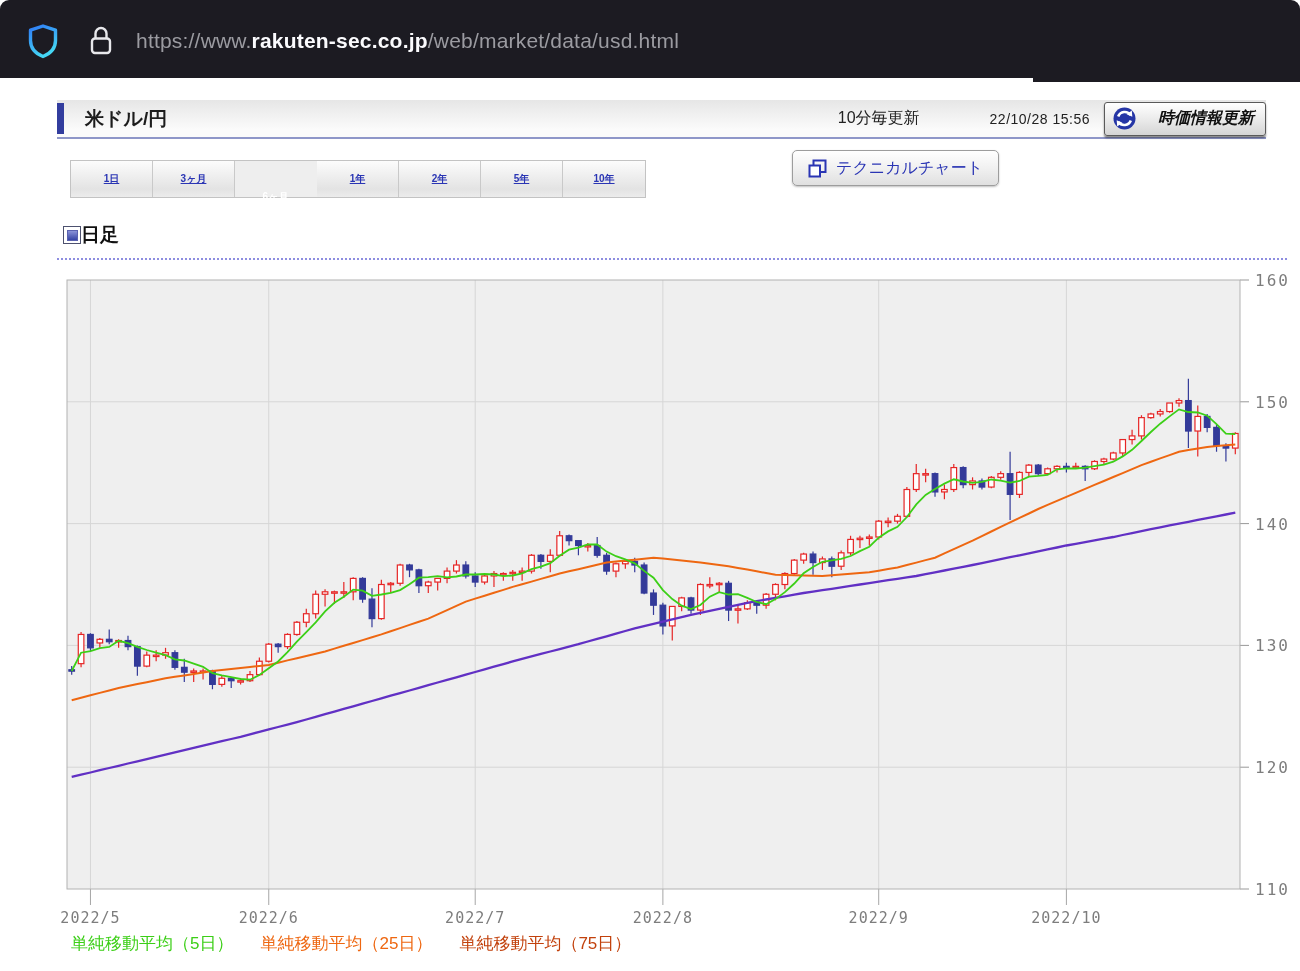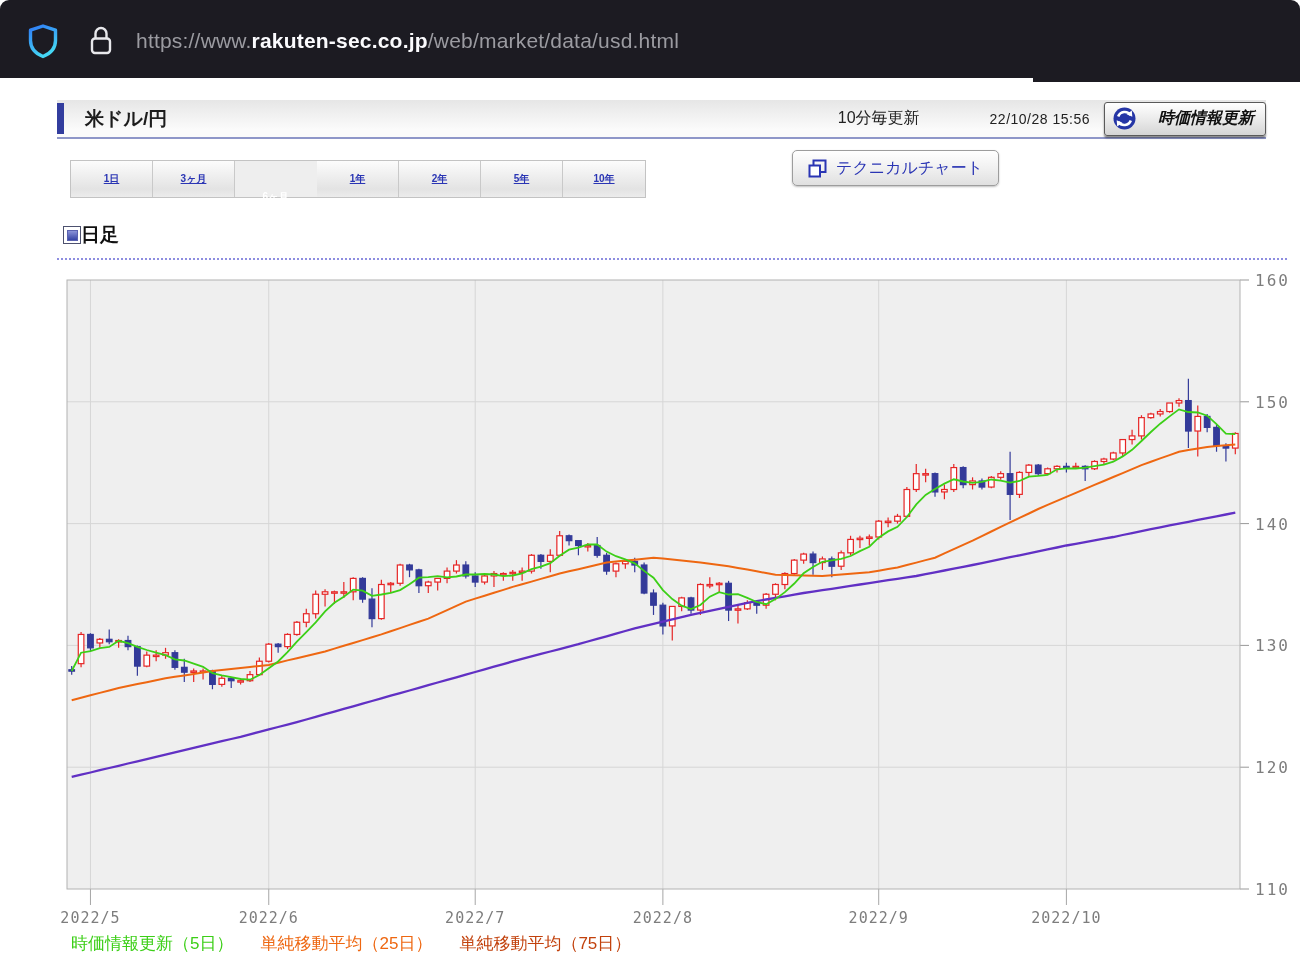--- a/index.html
+++ b/index.html
@@ -426,19 +426,19 @@
           <rect x="1223.124" y="185.6479999999999" width="5.6" height="2.436000000000206" fill="#333a99" stroke="#333a99" stroke-width="1.2"></rect>
           <line x1="1235.308" x2="1235.308" y1="172.25" y2="194.17400000000012" stroke="#e62525" stroke-width="1.2"></line>
           <rect x="1232.508" y="173.46799999999993" width="5.6" height="14.616000000000184" fill="#ffffff" stroke="#e62525" stroke-width="1.2"></rect>
         </g>
         <polyline points="71.7,516.9 81.1,514.7 90.5,512.5 99.8,510.2 109.2,508.0 118.6,505.8 128.0,503.5 137.4,501.3 146.8,499.1 156.1,496.8 165.5,494.6 174.9,492.4 184.3,490.1 193.7,487.9 203.1,485.7 212.5,483.4 221.8,481.2 231.2,479.0 240.6,476.8 250.0,474.3 259.4,471.9 268.8,469.4 278.1,467.0 287.5,464.6 296.9,462.1 306.3,459.5 315.7,456.9 325.1,454.2 334.4,451.6 343.8,448.9 353.2,446.3 362.6,443.7 372.0,441.0 381.4,438.4 390.7,435.7 400.1,433.1 409.5,430.5 418.9,427.8 428.3,425.2 437.7,422.5 447.1,419.9 456.4,417.3 465.8,414.6 475.2,412.0 484.6,409.4 494.0,406.7 503.4,404.1 512.7,401.4 522.1,398.8 531.5,396.4 540.9,393.9 550.3,391.5 559.7,389.1 569.0,386.6 578.4,384.2 587.8,381.5 597.2,378.9 606.6,376.3 616.0,373.6 625.3,371.0 634.7,368.3 644.1,366.1 653.5,363.9 662.9,361.6 672.3,359.4 681.7,357.2 691.0,354.9 700.4,352.9 709.8,350.9 719.2,348.9 728.6,346.8 738.0,344.8 747.3,342.8 756.7,341.1 766.1,339.5 775.5,337.9 784.9,336.3 794.3,334.6 803.6,333.0 813.0,331.6 822.4,330.2 831.8,328.8 841.2,327.3 850.6,325.9 859.9,324.5 869.3,323.1 878.7,321.7 888.1,320.2 897.5,318.8 906.9,317.4 916.3,316.0 925.6,314.1 935.0,312.3 944.4,310.5 953.8,308.7 963.2,306.8 972.6,305.0 981.9,303.1 991.3,301.1 1000.7,299.2 1010.1,297.2 1019.5,295.3 1028.9,293.3 1038.2,291.4 1047.6,289.4 1057.0,287.5 1066.4,285.5 1075.8,283.8 1085.2,282.1 1094.5,280.4 1103.9,278.7 1113.3,277.0 1122.7,275.0 1132.1,273.1 1141.5,271.2 1150.9,269.2 1160.2,267.3 1169.6,265.4 1179.0,263.6 1188.4,261.8 1197.8,259.9 1207.2,258.1 1216.5,256.3 1225.9,254.5 1235.3,252.6" fill="none" stroke="#6130c4" stroke-width="2.3"></polyline>
         <polyline points="71.7,440.2 81.1,437.8 90.5,435.3 99.8,432.9 109.2,430.5 118.6,428.0 128.0,426.1 137.4,424.1 146.8,422.2 156.1,420.2 165.5,418.3 174.9,416.8 184.3,415.4 193.7,413.9 203.1,412.4 212.5,411.0 221.8,410.0 231.2,408.9 240.6,407.9 250.0,406.9 259.4,405.9 268.8,404.9 278.1,402.7 287.5,400.4 296.9,398.2 306.3,396.0 315.7,393.7 325.1,391.5 334.4,388.6 343.8,385.8 353.2,383.0 362.6,380.1 372.0,377.3 381.4,374.4 390.7,371.3 400.1,368.1 409.5,364.9 418.9,361.8 428.3,358.6 437.7,354.3 447.1,350.1 456.4,345.8 465.8,341.6 475.2,338.6 484.6,335.7 494.0,332.8 503.4,329.9 512.7,326.9 522.1,324.3 531.5,321.6 540.9,318.9 550.3,316.2 559.7,313.5 569.0,311.3 578.4,309.2 587.8,307.0 597.2,304.8 606.6,302.6 616.0,301.6 625.3,300.6 634.7,299.7 644.1,298.7 653.5,297.7 662.9,298.6 672.3,299.5 681.7,300.4 691.0,301.4 700.4,302.6 709.8,303.8 719.2,305.0 728.6,306.2 738.0,307.9 747.3,309.6 756.7,311.3 766.1,313.1 775.5,314.8 784.9,315.0 794.3,315.2 803.6,315.5 813.0,315.7 822.4,316.0 831.8,315.2 841.2,314.5 850.6,313.8 859.9,313.1 869.3,312.3 878.7,310.7 888.1,309.1 897.5,307.4 906.9,305.0 916.3,302.6 925.6,300.1 935.0,297.7 944.4,293.4 953.8,289.2 963.2,284.9 972.6,280.7 981.9,276.1 991.3,271.5 1000.7,266.9 1010.1,262.4 1019.5,257.9 1028.9,253.5 1038.2,249.0 1047.6,244.9 1057.0,240.9 1066.4,236.8 1075.8,232.8 1085.2,228.9 1094.5,224.9 1103.9,221.0 1113.3,217.0 1122.7,213.1 1132.1,209.1 1141.5,205.1 1150.9,201.8 1160.2,198.4 1169.6,195.1 1179.0,191.7 1188.4,190.1 1197.8,188.5 1207.2,186.9 1216.5,186.1 1225.9,185.2 1235.3,184.4" fill="none" stroke="#ee6711" stroke-width="2"></polyline>
         <polyline points="71.7,411.0 81.1,392.7 90.5,391.1 99.8,388.1 109.2,386.9 118.6,380.8 128.0,383.2 137.4,386.9 146.8,390.0 156.1,392.7 165.5,395.1 174.9,399.3 184.3,400.5 193.7,403.7 203.1,406.8 212.5,413.2 221.8,415.4 231.2,417.1 240.6,419.0 250.0,419.7 259.4,415.1 268.8,408.3 278.1,401.5 287.5,392.2 296.9,381.7 306.3,372.2 315.7,362.3 325.1,351.3 334.4,342.8 343.8,336.7 353.2,329.6 362.6,330.6 372.0,335.9 381.4,334.5 390.7,332.8 400.1,330.1 409.5,324.3 418.9,317.7 428.3,317.2 437.7,316.2 447.1,317.4 456.4,316.5 465.8,314.5 475.2,314.5 484.6,314.0 494.0,314.5 503.4,316.2 512.7,315.5 522.1,313.3 531.5,309.2 540.9,306.7 550.3,303.1 559.7,295.8 569.0,289.7 578.4,287.7 587.8,284.5 597.2,284.5 606.6,291.6 616.0,296.2 625.3,299.4 634.7,303.3 644.1,310.9 653.5,317.7 662.9,330.1 672.3,339.1 681.7,345.7 691.0,349.1 700.4,345.0 709.8,336.7 719.2,332.1 728.6,334.5 738.0,334.2 747.3,337.9 756.7,342.0 766.1,344.2 775.5,339.1 784.9,332.1 794.3,323.5 803.6,313.3 813.0,307.0 822.4,301.8 831.8,300.4 841.2,298.9 850.6,296.0 859.9,291.1 869.3,286.7 878.7,277.7 888.1,271.4 897.5,266.8 906.9,257.0 916.3,244.4 925.6,234.9 935.0,229.0 944.4,223.6 953.8,219.3 963.2,221.5 972.6,222.9 981.9,221.9 991.3,219.5 1000.7,220.7 1010.1,222.7 1019.5,221.0 1028.9,216.6 1038.2,215.9 1047.6,214.9 1057.0,209.3 1066.4,208.3 1075.8,208.5 1085.2,207.6 1094.5,206.1 1103.9,204.6 1113.3,201.7 1122.7,196.4 1132.1,189.8 1141.5,181.0 1150.9,172.0 1160.2,163.7 1169.6,156.4 1179.0,149.4 1188.4,152.0 1197.8,152.5 1207.2,155.7 1216.5,164.2 1225.9,173.7 1235.3,174.2" fill="none" stroke="#3ccf17" stroke-width="1.8"></polyline>
       </svg>
 
     <div class="legend">
-      <span class="legend-item" style="color: rgb(60, 207, 23);">時価情報更新（5日）</span>
+      <span class="legend-item" style="color: rgb(60, 207, 23);">単純移動平均（5日）</span>
       <span class="legend-item" style="color: rgb(238, 103, 17);">単純移動平均（25日）</span>
       <span class="legend-item" style="color: #c2410c;">単純移動平均（75日）</span>
     </div>
 
   </div>
 </div>
 
 </body></html>

